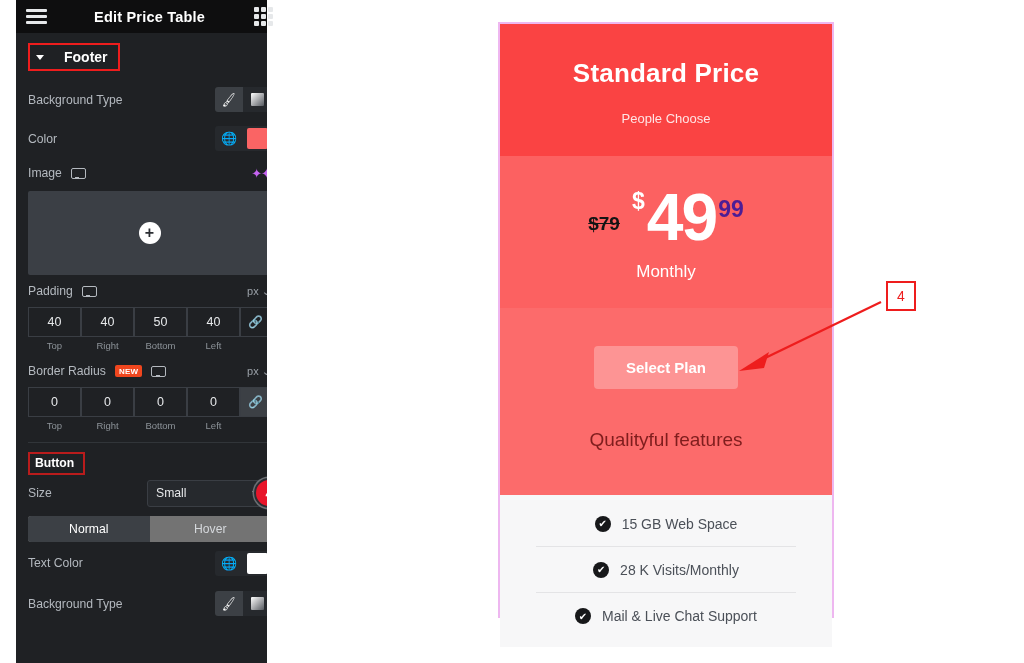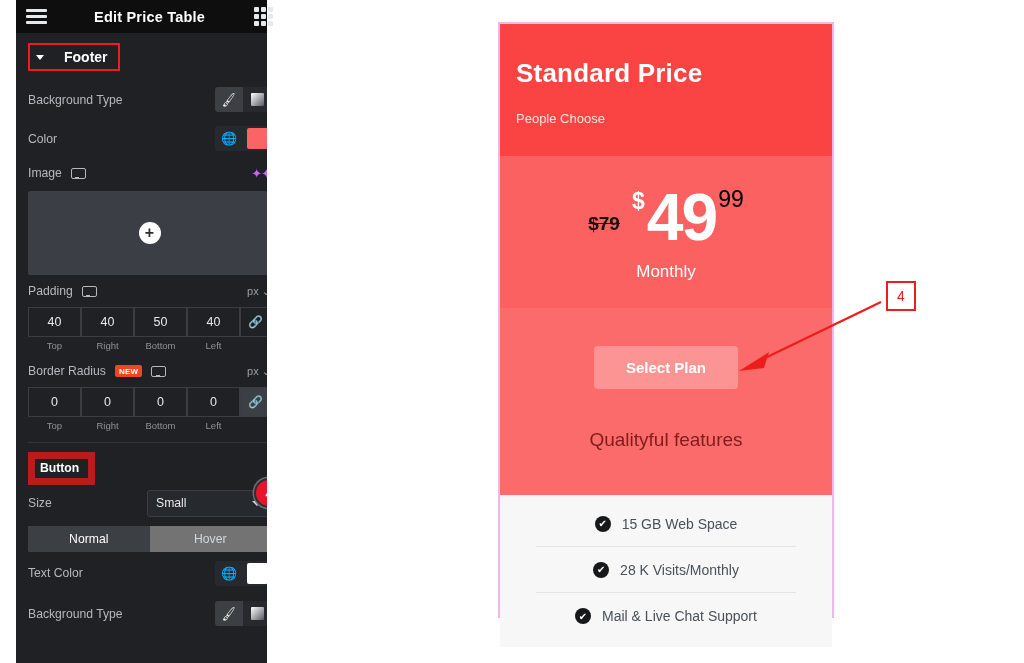--- a/index.html
+++ b/index.html
@@ -117,21 +117,21 @@
   .newbadge {
     background:#f0461e; color:#ffffff; font-size:8px; font-weight:bold;
     padding: 1.5px 4px; border-radius:2px; letter-spacing:.3px;
   }
 
   .divider { height:1px; background:#313539; margin: 11px 12px 0 12px; }
 
   .subsect {
     display:inline-block; margin: 9px 0 0 12px;
     font-size: 12.2px; font-weight:bold; color:#ffffff;
-    border: 7px solid #b91c1c; padding: 2px 9px 3px 5px;
+    border: 2px solid #b91c1c; padding: 2px 9px 3px 5px;
   }
 
   .select {
     width: 124px; height: 27px; background:#26292d; border:1px solid #3a3e44;
     border-radius:3px; color:#e6e8ea; font-size:12.2px;
     display:flex; align-items:center; padding: 0 8px; cursor:pointer;
     position: relative;
   }
   .select .cd {
     position:absolute; right:8px;
@@ -171,40 +171,40 @@
   
   .canvas { position:absolute; left:267px; top:0; right:0; bottom:0; background:#ffffff; }
 
   .price-card {
     position:absolute; left:231px; top:22px;
     width: 336px; height: 596px;
     border: 2px solid #eeb7f0;
     background:#ffffff;
   }
   .pc-header {
-    background:#fa4343; padding: 34px 16px 30px 16px; 
+    background:#fa4343; padding: 34px 16px 30px 16px; text-align:center;
   }
   .pc-title { font-size: 26px; font-weight:bold; color:#ffffff; letter-spacing:.2px; }
   .pc-sub { font-size: 13px; color:#ffe4e4; margin-top: 22px; }
 
   .pc-price {
     background:#fc6161; padding: 28px 16px 26px 16px; text-align:center;
   }
   .price-line {
     display:flex; align-items:flex-start; justify-content:center; gap: 2px;
     line-height:1;
   }
   .orig {
     font-size: 19px; font-weight:bold; color:#141414;
     text-decoration: line-through; align-self:center;
     margin-right: 10px; margin-top: 13px;
   }
   .cur { font-size: 23px; font-weight:bold; color:#ffffff; margin-top: 6px; }
   .integ { font-size: 66px; font-weight:bold; color:#ffffff; letter-spacing:-2px; }
-  .frac { font-size: 23px; font-weight:normal; color:#000000; margin-top: 4px; }
+  .frac { font-size: 23px; font-weight:bold; color:#4c1d95; margin-top: 14px; }
   .period { font-size: 17px; color:#ffffff; margin-top: 12px; text-align: center; }
 
   .pc-footer {
     background:#fc6b6b; padding: 38px 16px 44px 16px; text-align:center;
   }
   .select-plan {
     display:inline-block; background:#fd9494; color:#ffffff;
     font-size: 15px; font-weight:bold; padding: 13px 32px; border-radius:4px;
     cursor:pointer; border:none; font-family:"Liberation Sans", sans-serif;
   }

